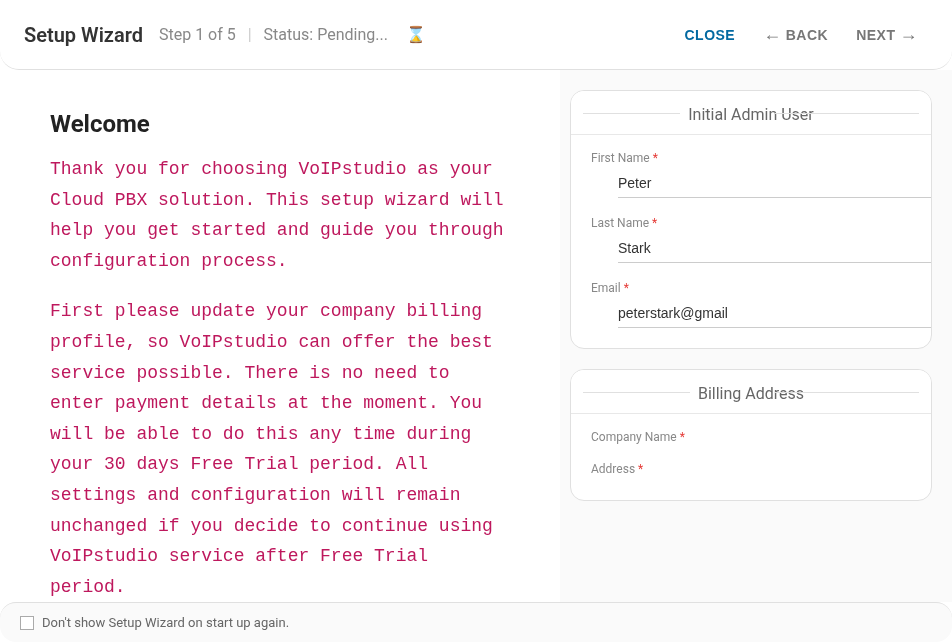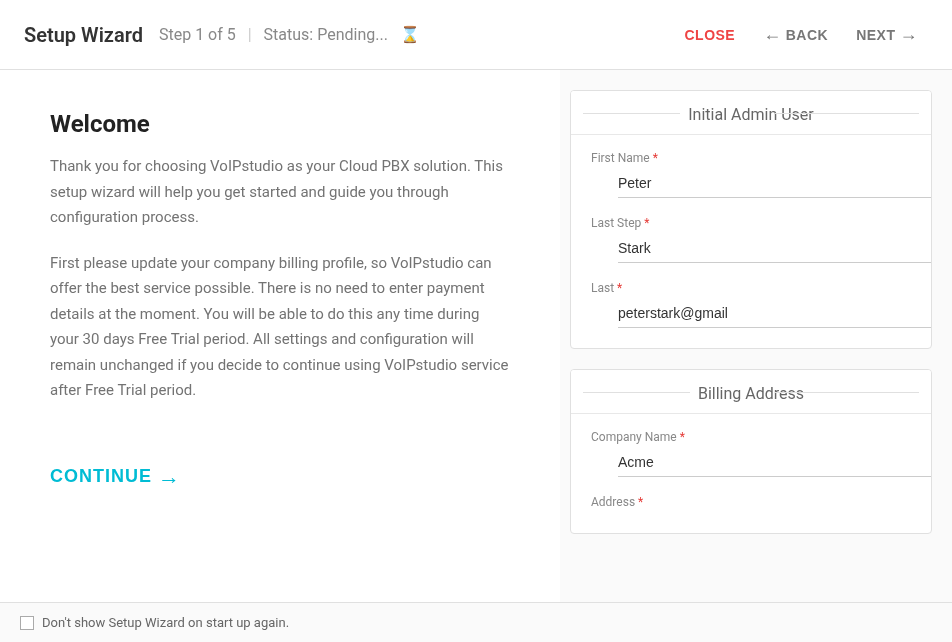--- a/index.html
+++ b/index.html
@@ -6,20 +6,21 @@
     body { font-family: 'Roboto', Arial, sans-serif; font-size: 14px; color: #333; background: #fff; width: 952px; height: 642px; overflow: hidden; }
 
     
     .header {
       display: flex;
       align-items: center;
       height: 70px;
       padding: 0 24px;
       border-bottom: 1px solid #e0e0e0;
       background: #fff;
+      border-radius: 19px;
     }
     .header-title {
       font-size: 20px;
       font-weight: 600;
       color: #333;
       margin-right: 16px;
     }
     .header-step {
       font-size: 16px;
       color: #888;
@@ -28,36 +29,36 @@
     .header-divider {
       color: #ccc;
       margin-right: 8px;
       font-size: 16px;
     }
     .header-status {
       font-size: 16px;
       color: #888;
       display: flex;
       align-items: center;
-      gap: 12px;
+      gap: 18px;
     }
     .hourglass-icon {
       color: #555;
       font-size: 16px;
     }
     .header-spacer { flex: 1; }
     .header-nav {
       display: flex;
       align-items: center;
       gap: 8px;
     }
     .close-btn {
       font-size: 14px;
       font-weight: 600;
-      color: #ef4444;
+      color: #0369a1;
       letter-spacing: 0.5px;
       cursor: pointer;
       padding: 6px 10px;
       border: none;
       background: none;
       text-transform: uppercase;
     }
     .nav-btn {
       display: flex;
       align-items: center;
@@ -87,24 +88,25 @@
       padding: 40px 50px 30px 50px;
       overflow-y: auto;
     }
     .welcome-title {
       font-size: 24px;
       font-weight: 700;
       color: #222;
       margin-bottom: 16px;
     }
     .welcome-text {
-      font-size: 15px;
-      color: #737373;
+      font-size: 18px;
+      color: #be185d;
       line-height: 1.7;
       margin-bottom: 20px;
+      font-family: Liberation Mono, monospace;
     }
     .continue-btn {
       display: inline-flex;
       align-items: center;
       gap: 6px;
       color: #00bcd4;
       font-size: 18px;
       font-weight: 600;
       letter-spacing: 1px;
       border: none;
@@ -121,21 +123,21 @@
       flex: 1;
       overflow-y: auto;
       padding: 20px 20px 20px 10px;
       background: #fafafa;
     }
 
     
     .form-card {
       background: #fff;
       border: 1px solid #e0e0e0;
-      border-radius: 4px;
+      border-radius: 14px;
       margin-bottom: 20px;
       overflow: hidden;
     }
     .form-card-header {
       text-align: center;
       padding: 14px 20px 10px;
       font-size: 16px;
       color: #666;
       font-weight: 400;
       border-bottom: 1px solid #e8e8e8;
@@ -187,20 +189,21 @@
     }
 
     
     .footer {
       height: 40px;
       border-top: 1px solid #e0e0e0;
       display: flex;
       align-items: center;
       padding: 0 20px;
       background: #fafafa;
+      border-radius: 16px;
     }
     .dont-show-checkbox {
       width: 14px;
       height: 14px;
       border: 1px solid #aaa;
       margin-right: 8px;
       flex-shrink: 0;
       cursor: pointer;
       appearance: none;
       background: #fff;
@@ -256,46 +259,45 @@
       <div class="form-card-body">
         <div class="form-field">
           <div class="field-label">
             <span>First Name</span>
             <span class="required-star">*</span>
           </div>
           <input class="field-input" type="text" value="Peter" style="">
         </div>
         <div class="form-field">
           <div class="field-label">
-            <span>Last Step</span>
+            <span>Last Name</span>
             <span class="required-star">*</span>
           </div>
           <input class="field-input" type="text" value="Stark" style="">
         </div>
         <div class="form-field">
           <div class="field-label">
-            <span>Last</span>
+            <span>Email</span>
             <span class="required-star">*</span>
           </div>
           <input class="field-input" type="email" value="peterstark@gmail" style="">
         </div>
       </div>
     </div>
 
     <div class="form-card">
       <div class="form-card-header">
         <span>Billing Address</span>
       </div>
       <div class="form-card-body">
         <div class="form-field">
           <div class="field-label">
             <span>Company Name</span>
             <span class="required-star">*</span>
           </div>
-          <input class="field-input" type="text" value="Acme" style="">
         </div>
         <div class="form-field">
           <div class="field-label">
             <span>Address</span>
             <span class="required-star">*</span>
           </div>
         </div>
       </div>
     </div>
 

